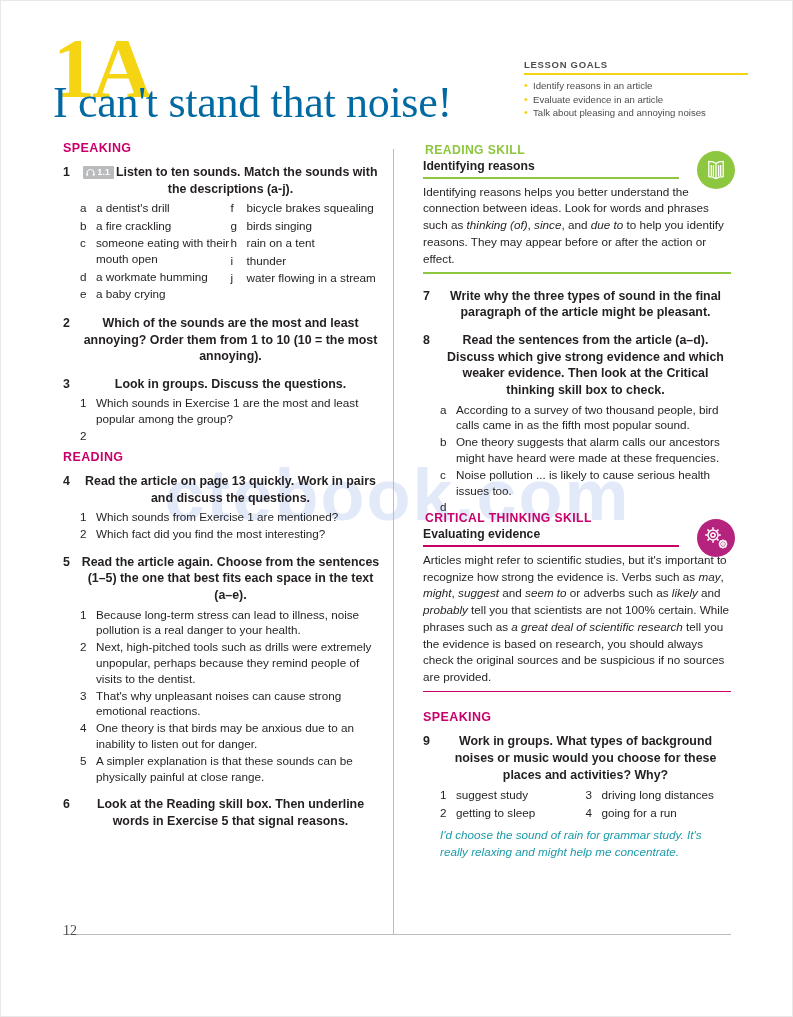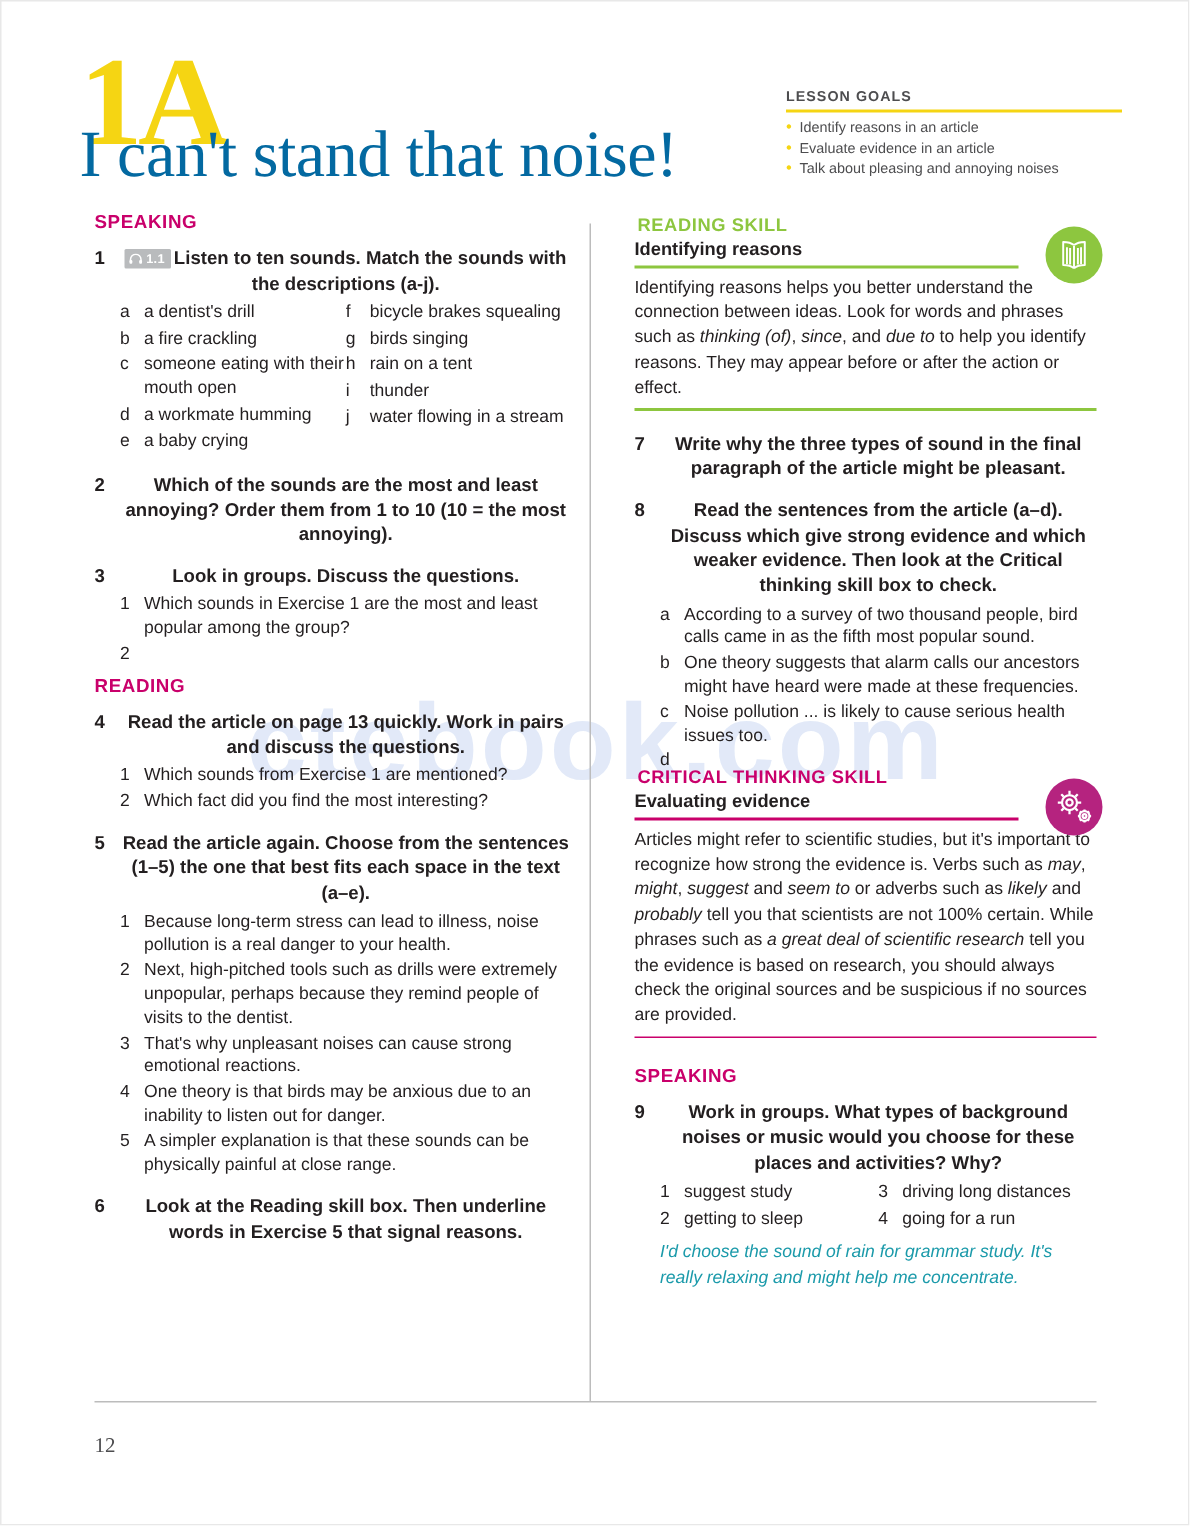--- a/index.html
+++ b/index.html
@@ -133,21 +133,21 @@
     left: 62px;
     top: 933px;
     width: 668px;
     height: 1px;
     background: #bcbcbc;
     z-index: 1;
   }
   .page-number {
     position: absolute;
     left: 62px;
-    top: 956px;
+    top: 922px;
     font-family: "Liberation Serif", serif;
     font-size: 14px;
     color: #4d4d4f;
     z-index: 2;
   }
   
   .section-head {
     font-size: 12.5px;
     font-weight: 700;
     letter-spacing: 0.4px;

